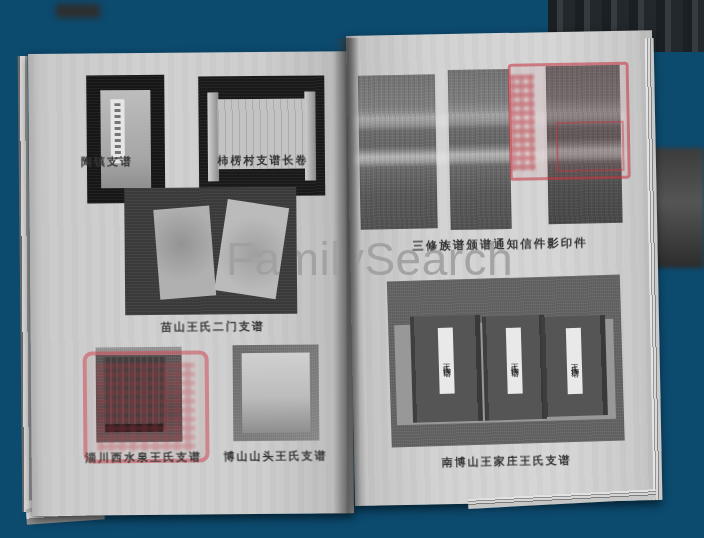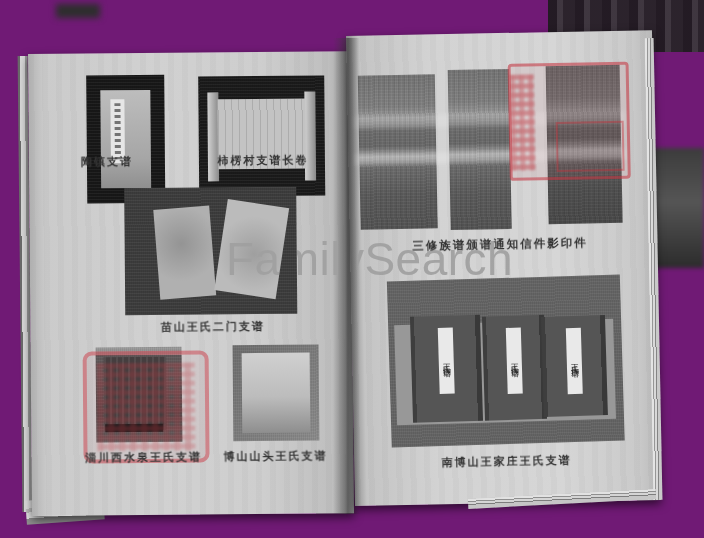--- a/index.html
+++ b/index.html
@@ -1,16 +1,16 @@
 <!DOCTYPE html>
 <html><head>
 <meta charset="utf-8">
 <style>
   html,body{margin:0;padding:0;background:#101010;}
-  .scene{position:relative;width:704px;height:538px;background:#701a75;overflow:hidden;
+  .scene{position:relative;width:704px;height:538px;background:#0c4a6e;overflow:hidden;
          font-family:"DejaVu Sans","Liberation Sans",sans-serif;}
 
   
   .bg-stripes{position:absolute;left:548px;top:0;width:156px;height:52px;
     background:repeating-linear-gradient(90deg,#1b1b1b 0 9px,#3a3a3a 9px 15px,#242424 15px 27px);
     opacity:.9;}
   .bg-patch-right{position:absolute;left:652px;top:148px;width:52px;height:120px;
     background:linear-gradient(180deg,#3c3c3c,#555 45%,#2c2c2c);filter:blur(2px);}
   .bg-smudge-top{position:absolute;left:56px;top:4px;width:44px;height:14px;background:#2e2e2e;
     filter:blur(3px);}

